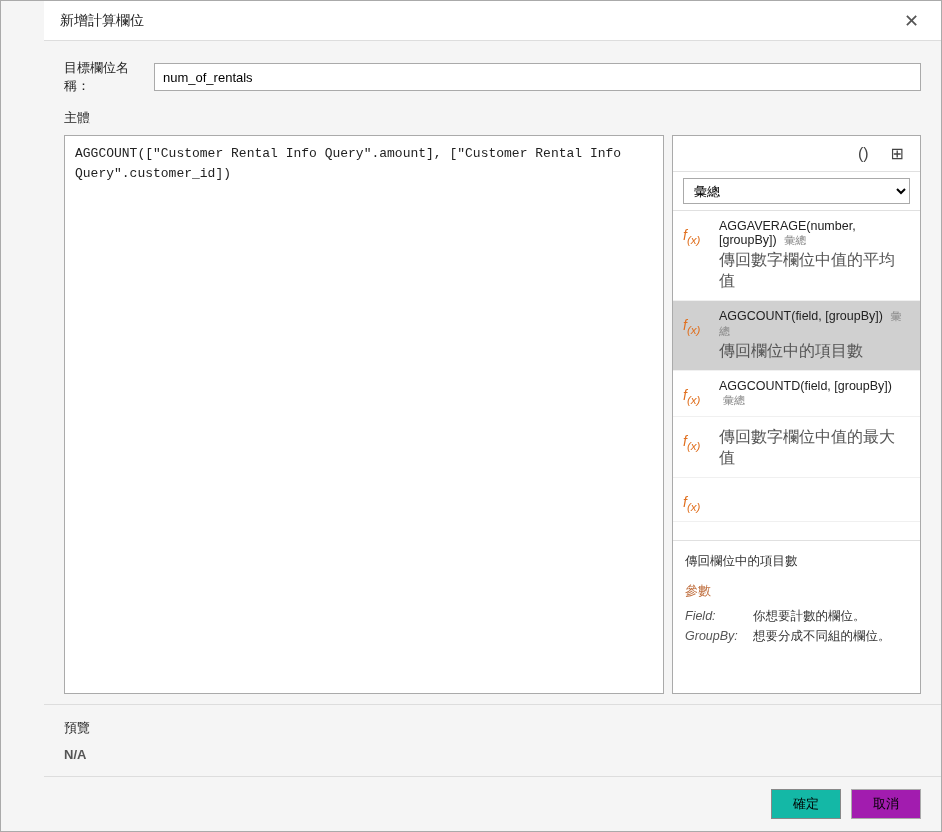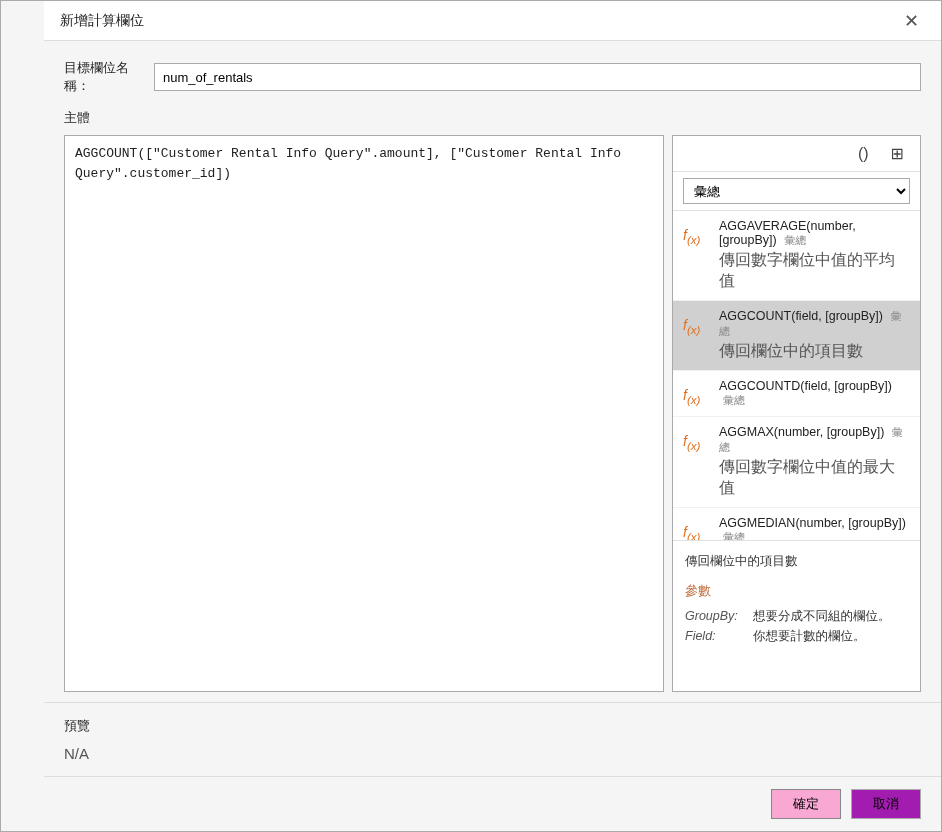--- a/index.html
+++ b/index.html
@@ -220,23 +220,24 @@
     .preview-area {
       padding: 14px 20px 10px 20px;
       border-top: 1px solid #ddd;
     }
     .preview-label {
       font-size: 13px;
       color: #222;
       margin-bottom: 6px;
     }
     .preview-value {
-      font-size: 15px;
+      font-size: 13px;
       color: #555;
       padding: 4px 0;
+      font-weight: bold;
     }
 
     .dialog-footer {
       display: flex;
       justify-content: flex-end;
       align-items: center;
       padding: 12px 20px;
       border-top: 1px solid #ddd;
       background: #f5f5f5;
       gap: 10px;
@@ -244,21 +245,21 @@
     .footer-btn {
       min-width: 70px;
       height: 30px;
       border: 1px solid #aaa;
       background: #a21caf;
       font-size: 13px;
       cursor: pointer;
       padding: 0 18px;
     }
     .footer-btn.primary {
-      background: #f9a8d4;
+      background: #14b8a6;
       border-color: #888;
     }
 
     .scrollbar-track::-webkit-scrollbar { width: 8px; }
     .scrollbar-track::-webkit-scrollbar-thumb { background: #c0c0c0; border-radius: 4px; }
   </style>
 </head>
 <body>
 
 <div class="dialog">
@@ -331,53 +332,42 @@
               <div class="func-name">
                 <span>AGGCOUNTD(field, [groupBy])</span>
                 <span class="func-tag">彙總</span>
               </div>
             </div>
           </div>
 
           <div class="func-item">
             <span class="func-icon"><i>f</i><sub>(x)</sub></span>
             <div class="func-info">
-              <div class="func-name">
-                <span>AGGMAX(number, [groupBy])</span>
-                <span class="func-tag">彙總</span>
-              </div>
               <div class="func-desc">傳回數字欄位中值的最大值</div>
             </div>
           </div>
 
           <div class="func-item">
             <span class="func-icon"><i>f</i><sub>(x)</sub></span>
-            <div class="func-info">
-              <div class="func-name">
-                <span>AGGMEDIAN(number, [groupBy])</span>
-                <span class="func-tag">彙總</span>
-              </div>
-              <div class="func-desc">傳回數字欄位中值的中位數</div>
-            </div>
           </div>
 
         </div>
 
         <div class="func-detail scrollbar-track">
           <div class="detail-text">傳回欄位中的項目數</div>
 
           <div class="detail-section-title">參數</div>
           <div class="detail-params">
             <div class="detail-param-row">
+              <span class="detail-param-key">Field:</span>
+              <span class="detail-param-value">你想要計數的欄位。</span>
+            </div>
+            <div class="detail-param-row">
               <span class="detail-param-key">GroupBy:</span>
               <span class="detail-param-value">想要分成不同組的欄位。</span>
-            </div>
-            <div class="detail-param-row">
-              <span class="detail-param-key">Field:</span>
-              <span class="detail-param-value">你想要計數的欄位。</span>
             </div>
           </div>
 
 
         </div>
 
       </div>
     </div>
   </div>
 

